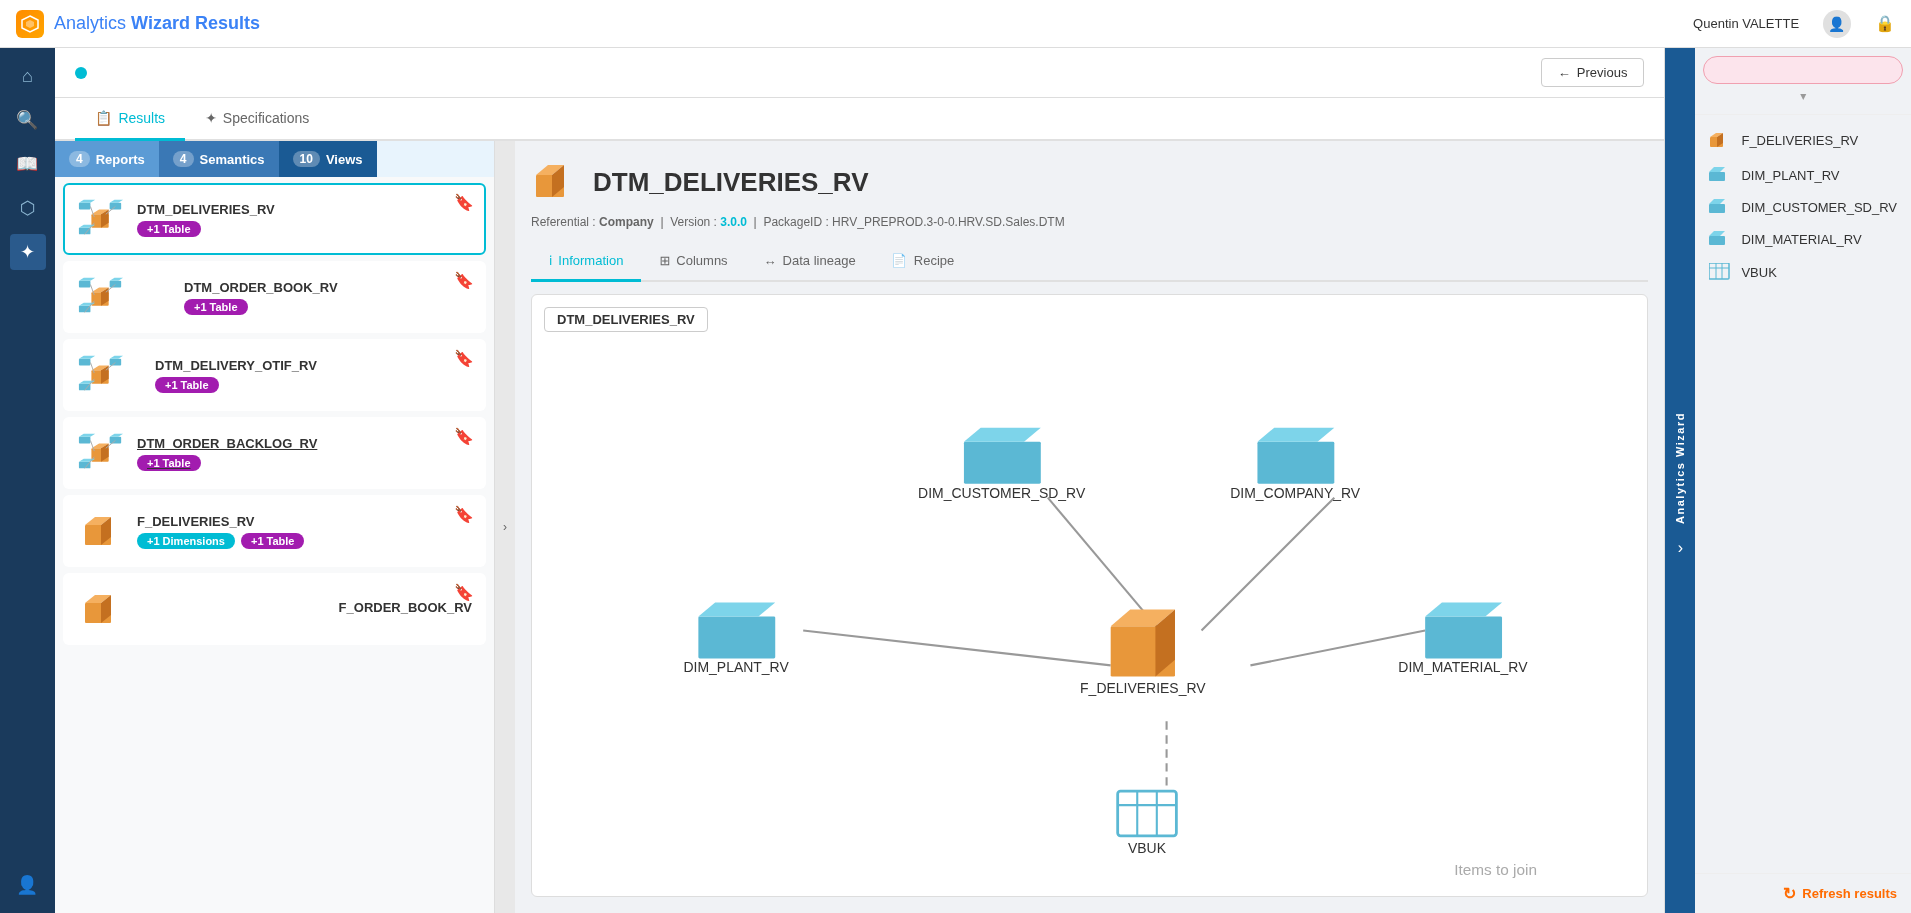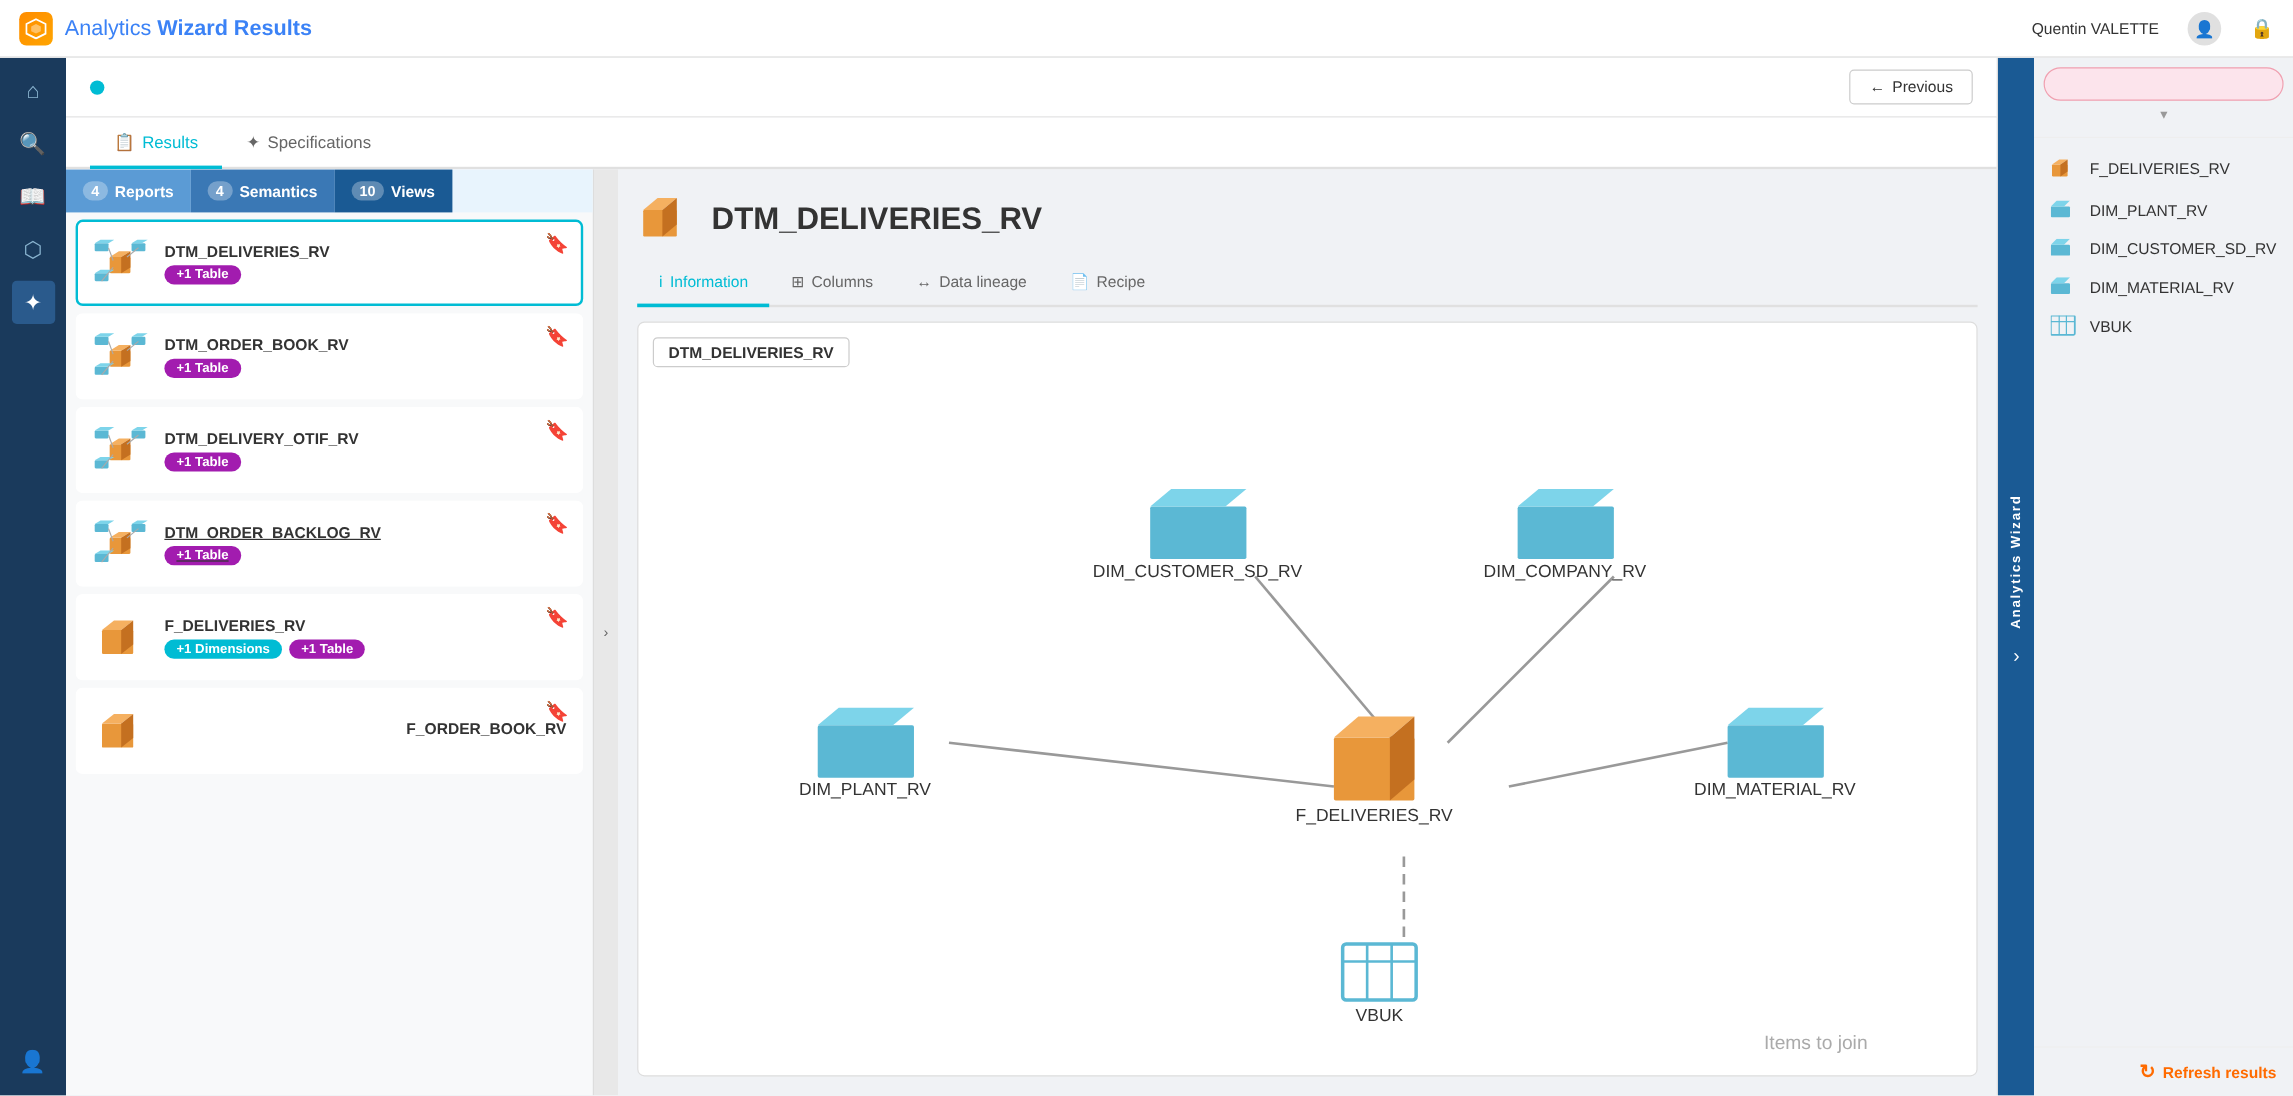--- a/index.html
+++ b/index.html
@@ -477,21 +477,21 @@
                   <polygon points="2,8 7,5 19,5 14,8" fill="#7dd4ea"></polygon>
                   <rect x="34" y="8" width="12" height="7" fill="#5bb8d4" rx="1"></rect>
                   <polygon points="34,8 39,5 48,5 43,8" fill="#7dd4ea"></polygon>
                   <rect x="2" y="34" width="12" height="7" fill="#5bb8d4" rx="1"></rect>
                   <polygon points="2,34 7,31 19,31 14,34" fill="#7dd4ea"></polygon>
                   <line x1="14" y1="12" x2="18" y2="23" stroke="#aaa" stroke-width="1"></line>
                   <line x1="40" y1="12" x2="30" y2="20" stroke="#aaa" stroke-width="1"></line>
                   <line x1="8" y1="41" x2="18" y2="29" stroke="#aaa" stroke-width="1"></line>
                 </svg>
               </div>
-              <div style="flex:1;">
+              <div style="flex:1;margin-left:47px;">
                 <div class="item-label">DTM_ORDER_BOOK_RV</div>
                 <div class="item-badges">
                   <span class="item-badge gray">+1 Table</span>
                 </div>
               </div>
               <span class="bookmark-icon">🔖</span>
             </div>
 
             <div class="list-item">
               <div class="item-icon">
@@ -503,21 +503,21 @@
                   <polygon points="2,8 7,5 19,5 14,8" fill="#7dd4ea"></polygon>
                   <rect x="34" y="8" width="12" height="7" fill="#5bb8d4" rx="1"></rect>
                   <polygon points="34,8 39,5 48,5 43,8" fill="#7dd4ea"></polygon>
                   <rect x="2" y="34" width="12" height="7" fill="#5bb8d4" rx="1"></rect>
                   <polygon points="2,34 7,31 19,31 14,34" fill="#7dd4ea"></polygon>
                   <line x1="14" y1="12" x2="18" y2="23" stroke="#aaa" stroke-width="1"></line>
                   <line x1="40" y1="12" x2="30" y2="20" stroke="#aaa" stroke-width="1"></line>
                   <line x1="8" y1="41" x2="18" y2="29" stroke="#aaa" stroke-width="1"></line>
                 </svg>
               </div>
-              <div style="flex:1;">
+              <div style="flex:1;margin-left:18px;">
                 <div class="item-label">DTM_DELIVERY_OTIF_RV</div>
                 <div class="item-badges">
                   <span class="item-badge gray">+1 Table</span>
                 </div>
               </div>
               <span class="bookmark-icon">🔖</span>
             </div>
 
             <div class="list-item">
               <div class="item-icon">
@@ -588,20 +588,28 @@
 
         <div class="detail-header">
           <svg width="50" height="50" viewBox="0 0 50 50">
             <rect x="5" y="18" width="28" height="22" fill="#e8973a" rx="1"></rect>
             <polygon points="5,18 17,8 33,8 21,18" fill="#f5b060"></polygon>
             <polygon points="33,8 33,30 21,40 21,18" fill="#c47020"></polygon>
           </svg>
           <div class="detail-title">DTM_DELIVERIES_RV</div>
         </div>
 
+        <div class="detail-meta">
+          <span>Referential : </span>
+          <span class="bold">Company</span>
+          <span> &nbsp;|&nbsp; Version : </span>
+          <span class="highlight">3.0.0</span>
+          <span> &nbsp;|&nbsp; PackageID : </span>
+          <span>HRV_PREPROD.3-0-0.HRV.SD.Sales.DTM</span>
+        </div>
 
         <div class="detail-tabs">
           <div class="detail-tab active">
             <span>ℹ</span>
             <span>Information</span>
           </div>
           <div class="detail-tab">
             <span>⊞</span>
             <span>Columns</span>
           </div>

